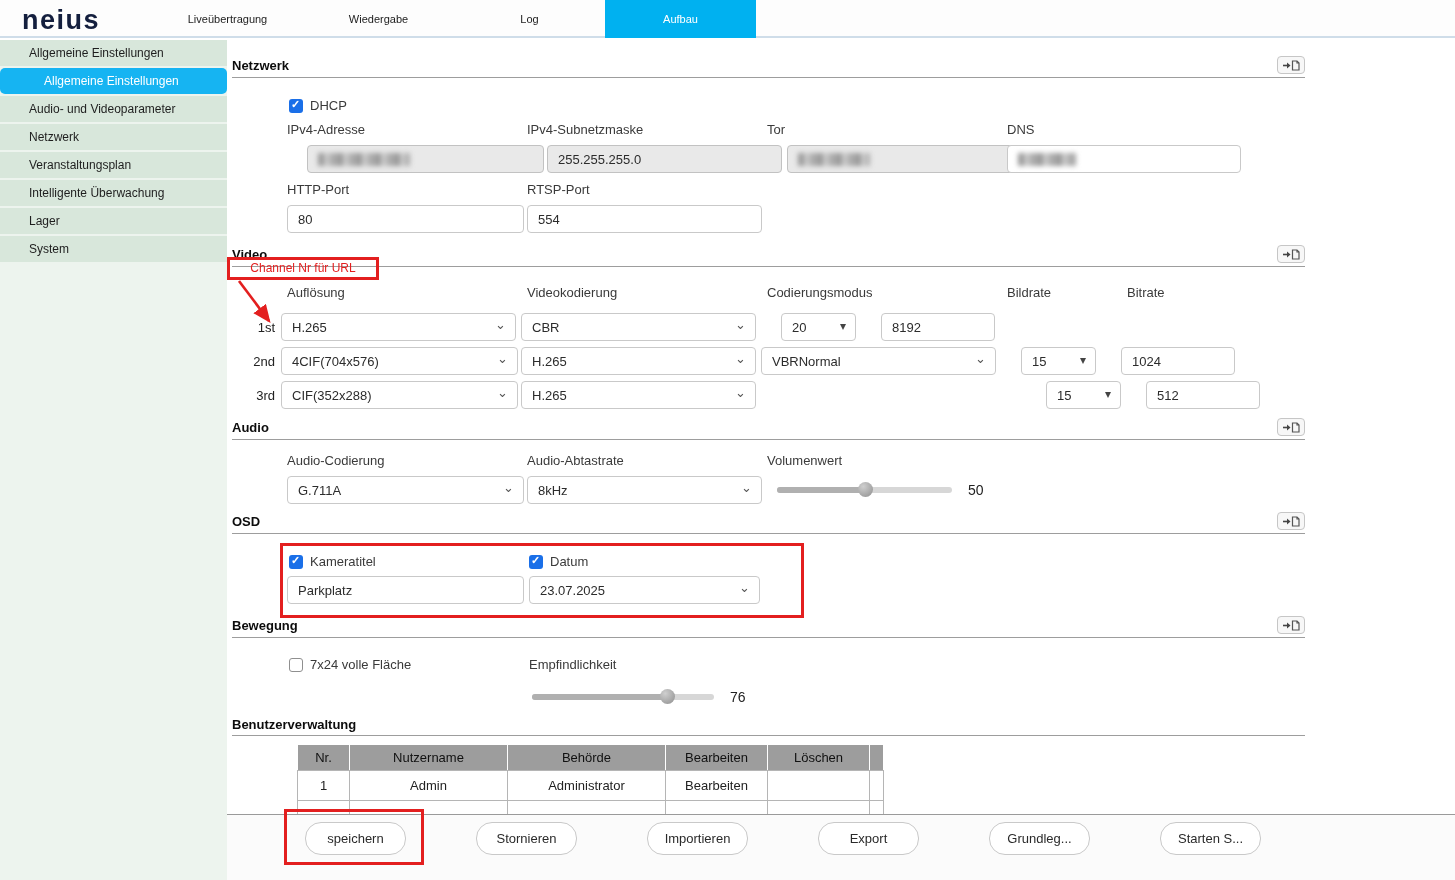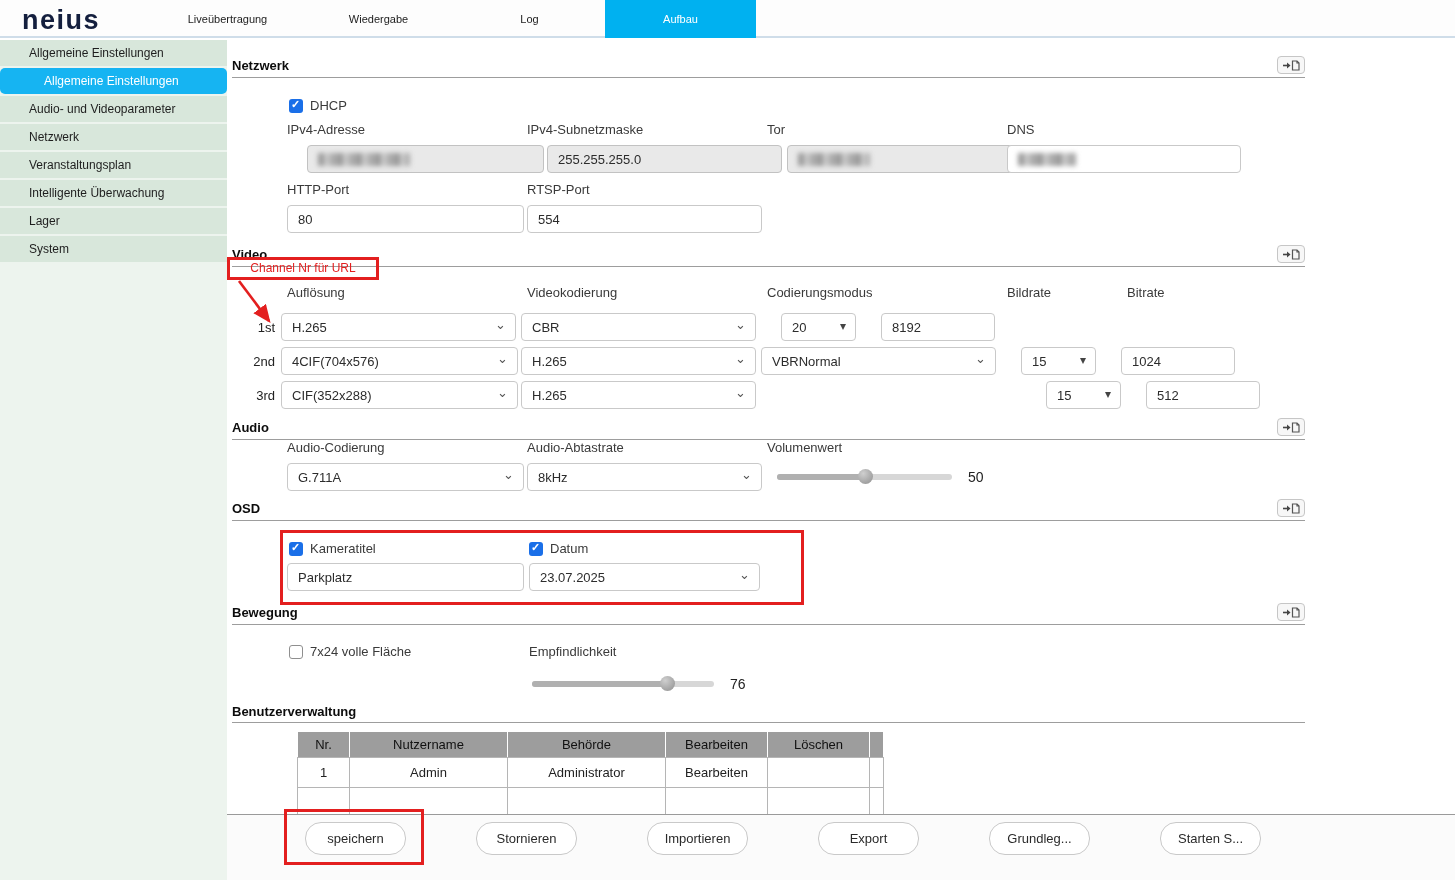--- a/index.html
+++ b/index.html
@@ -85,21 +85,21 @@
     cursor:pointer; white-space:nowrap; }
 
   
   .anno-box { position:absolute; border:3px solid #e31f1f; z-index:25; pointer-events:none; }
   .anno-channel { left:-5px; top:12px; width:152px; height:23px; color:#e31f1f; font-size:12px;
     text-align:center; line-height:17px; white-space:nowrap; }
   .anno-osd { left:48px; top:31px; width:524px; height:75px; }
   .anno-save { position:absolute; left:57px; top:-6px; width:140px; height:56px;
     border:3px solid #e31f1f; z-index:25; pointer-events:none; }
   .anno-arrow { position:absolute; left:-5px; top:32px; z-index:25; pointer-events:none; }.mt6{margin-top:6px}.mt7{margin-top:7px}.mt8{margin-top:8px}.mt9{margin-top:9px}
-  .mt12{margin-top:12px}.mt13{margin-top:13px}.mt15{margin-top:0}.mt16{margin-top:16px}
+  .mt12{margin-top:12px}.mt13{margin-top:13px}.mt15{margin-top:13px}.mt16{margin-top:16px}
   .mt17{margin-top:17px}.mt19{margin-top:19px}.mt20{margin-top:20px}
 </style>
 </head>
 <body>
 
 <div class="topbar">
   <div class="logo">neius</div>
   <div class="tabs">
     <div class="tab">Liveübertragung</div>
     <div class="tab">Wiedergabe</div>

